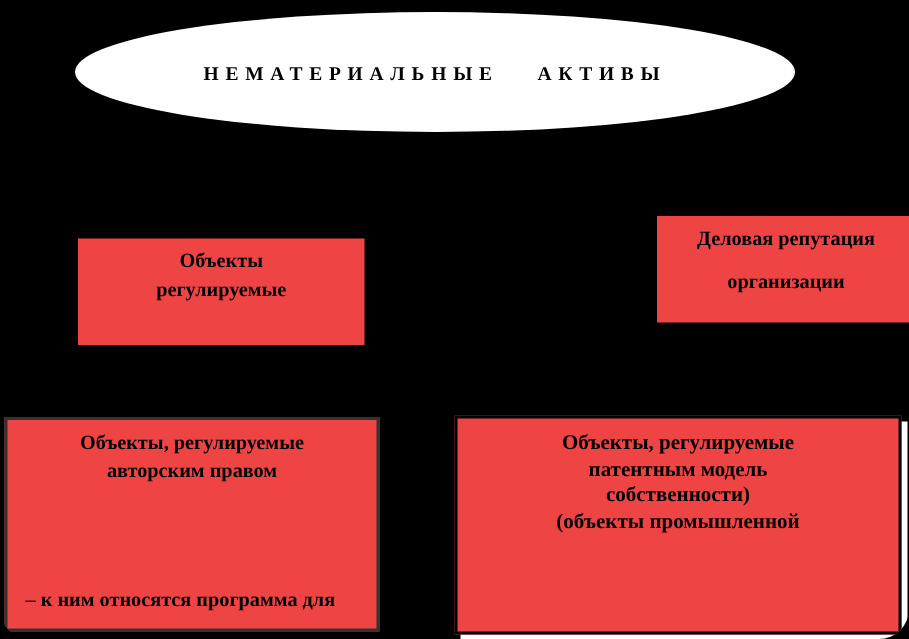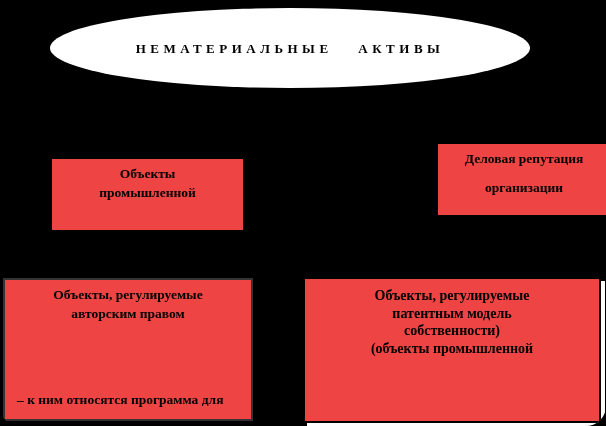--- a/index.html
+++ b/index.html
@@ -114,21 +114,21 @@
 <body>
 
 <div class="canvas">
 
   <div class="ellipse">
     <div class="title-text">НЕМАТЕРИАЛЬНЫЕ АКТИВЫ</div>
   </div>
 
   <div class="node box-ip">
     <div>Объекты</div>
-    <div>промышленной</div>
+    <div>регулируемые</div>
   </div>
 
   <div class="node box-goodwill">
     <div>Деловая репутация</div>
     <div>организации</div>
   </div>
 
   <div class="node box-copyright">
     <div class="box-title">
       <div>Объекты, регулируемые</div>

